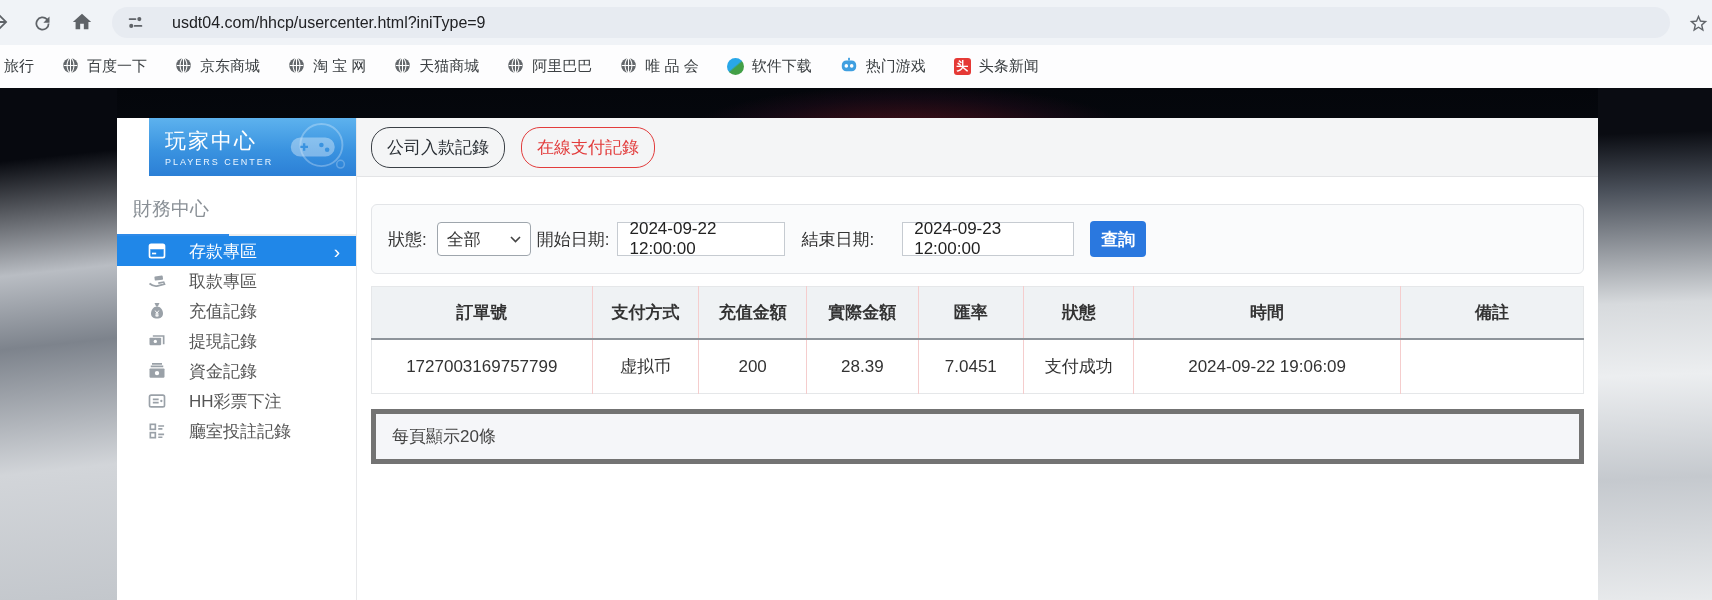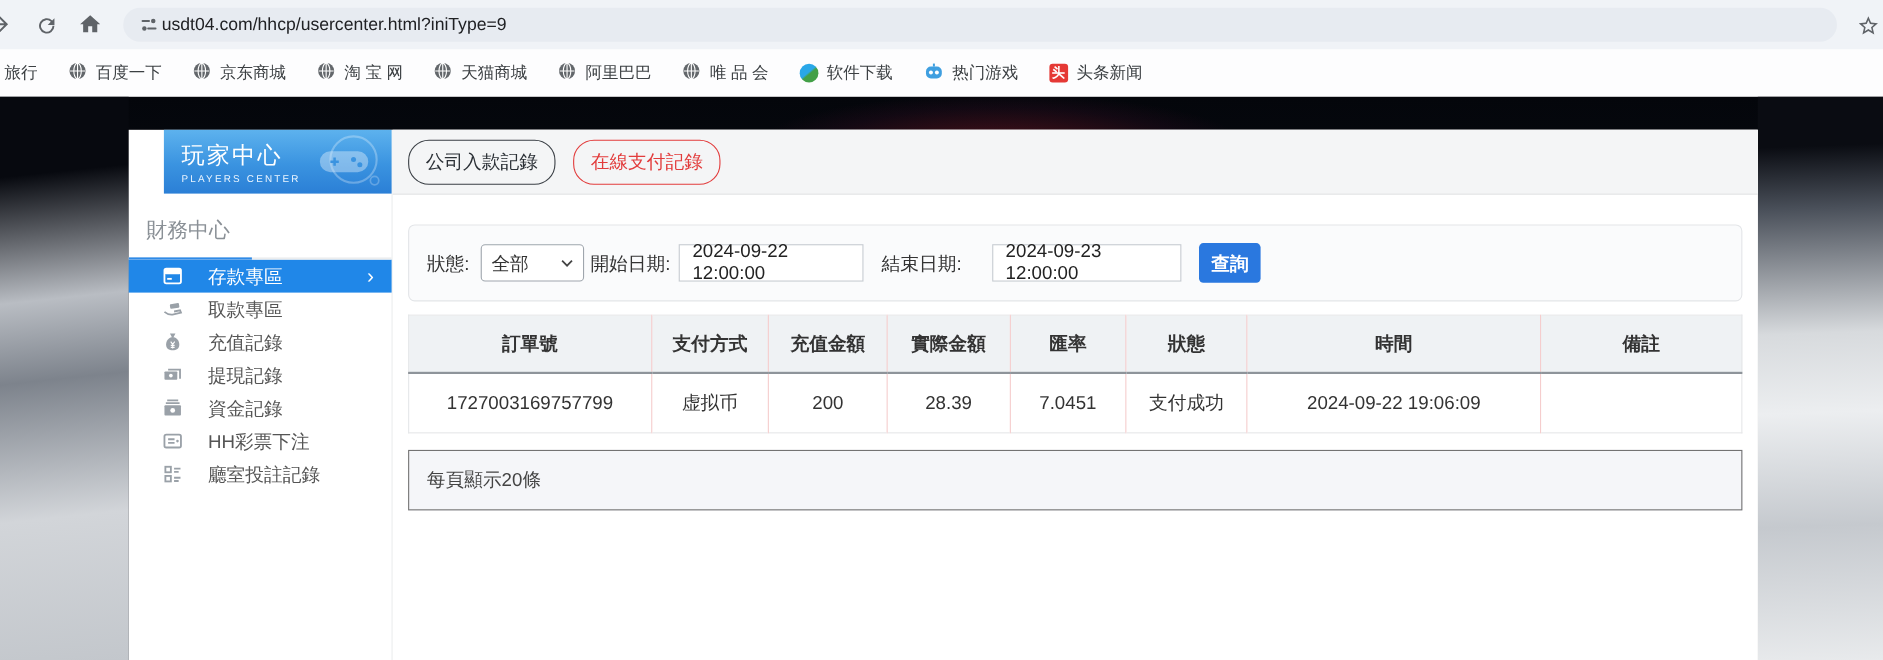--- a/index.html
+++ b/index.html
@@ -7,21 +7,21 @@
     font-family:"Liberation Sans","DejaVu Sans",sans-serif;background:#fff;}
 
   
   .toolbar{position:absolute;top:0;left:0;right:0;height:45px;background:#f0f3f7;
     display:flex;align-items:center;}
   .tb-icon{width:24px;height:24px;display:flex;align-items:center;justify-content:center;}
   .fwd-frag{position:absolute;left:-12px;top:10px;}
   .refresh{position:absolute;left:30px;top:11px;}
   .home{position:absolute;left:70px;top:10px;}
   .omnibox{position:absolute;left:112px;right:42px;top:7px;height:31px;background:#e7ebf1;
-    border-radius:16px;display:flex;align-items:center;gap:3px;padding:0 15px;
+    border-radius:16px;display:flex;align-items:center;gap:28px;padding:0 15px;
     color:#202124;font-size:16px;}
   .star{position:absolute;right:2px;top:11px;}
 
   .bookmarks{position:absolute;top:45px;left:0;right:0;height:43px;background:#fdfdfe;
     border-bottom:1px solid #ececec;display:flex;align-items:center;gap:28px;
     padding-left:4px;font-size:15px;color:#3c4043;}
   .bm{display:flex;align-items:center;gap:8px;white-space:nowrap;}
   .fav-soft{width:17px;height:17px;border-radius:50%;
     background:linear-gradient(140deg,#29a7e8 46%,#43a047 54%);}
   .fav-tt{width:17px;height:17px;border-radius:3px;background:#e53935;color:#fff;
@@ -74,21 +74,21 @@
   .btn-query{width:56px;height:36px;background:#2a78df;color:#fff;border-radius:4px;
     display:flex;align-items:center;justify-content:center;font-size:17px;cursor:pointer;font-weight:bold;}
 
   table.rec{width:100%;border-collapse:collapse;margin-top:12px;border:1px solid #e5e7e9;}
   table.rec th{height:49px;background:#eff2f4;font-size:17px;font-weight:bold;color:#333;
     border-right:1px solid #f5cdcd;border-bottom:2px solid #8e949a;text-align:center;}
   table.rec th:last-child,table.rec td:last-child{border-right:none;}
   table.rec td{height:51px;font-size:17px;color:#333;text-align:center;
     border-right:1px solid #f5cdcd;background:#fff;}
 
-  .pager{margin-top:15px;height:55px;background:#f5f6f9;border:1px solid #737373;
+  .pager{margin-top:15px;height:55px;background:#f5f6f9;border:5px solid #737373;
     display:flex;align-items:center;justify-content:space-between;padding:0 16px;
     font-size:17px;color:#444;box-sizing:border-box;}
   .pg-right{display:flex;align-items:center;gap:11px;}
   .lnk{color:#3a6fd8;cursor:pointer;}
   .cur{background:#b4b9ca;color:#3a6fd8;padding:1px 3px;}
   .jump-input{width:30px;height:24px;border:1px solid #4a7fe0;background:#fff;box-sizing:border-box;}
 </style>
 </head>
 <body>
 

